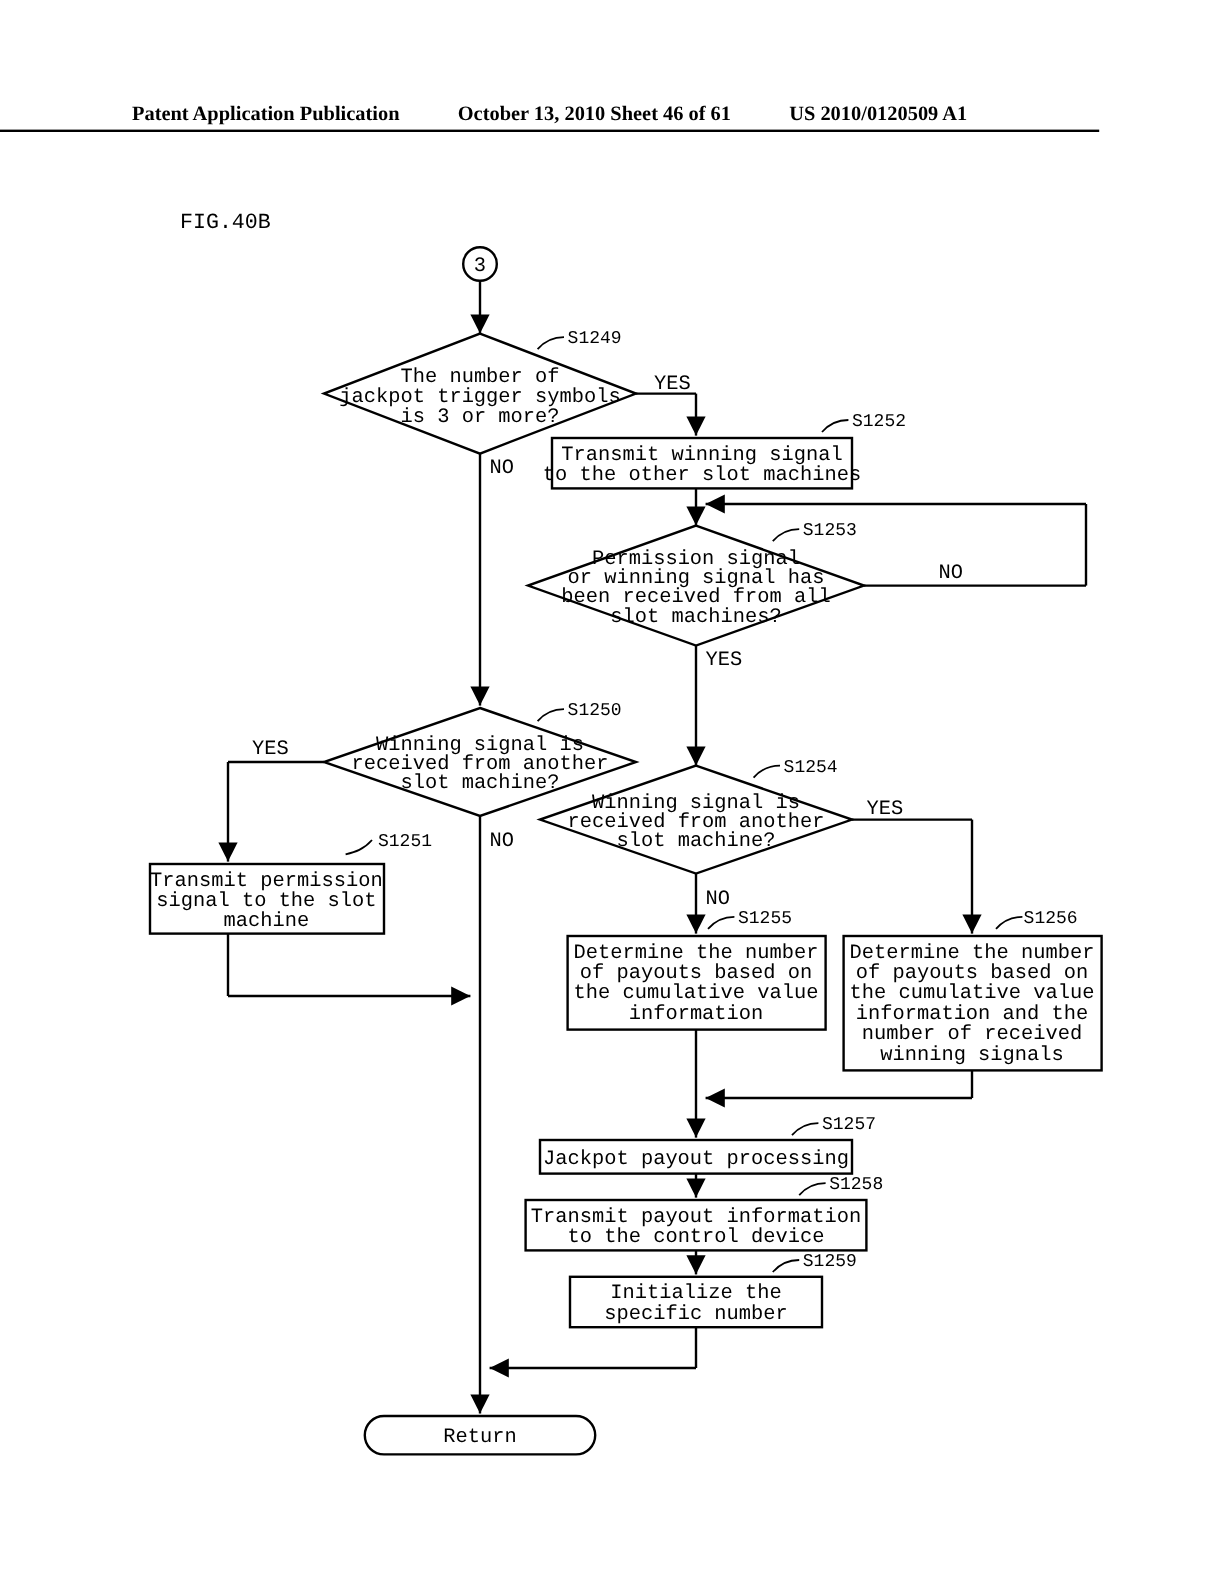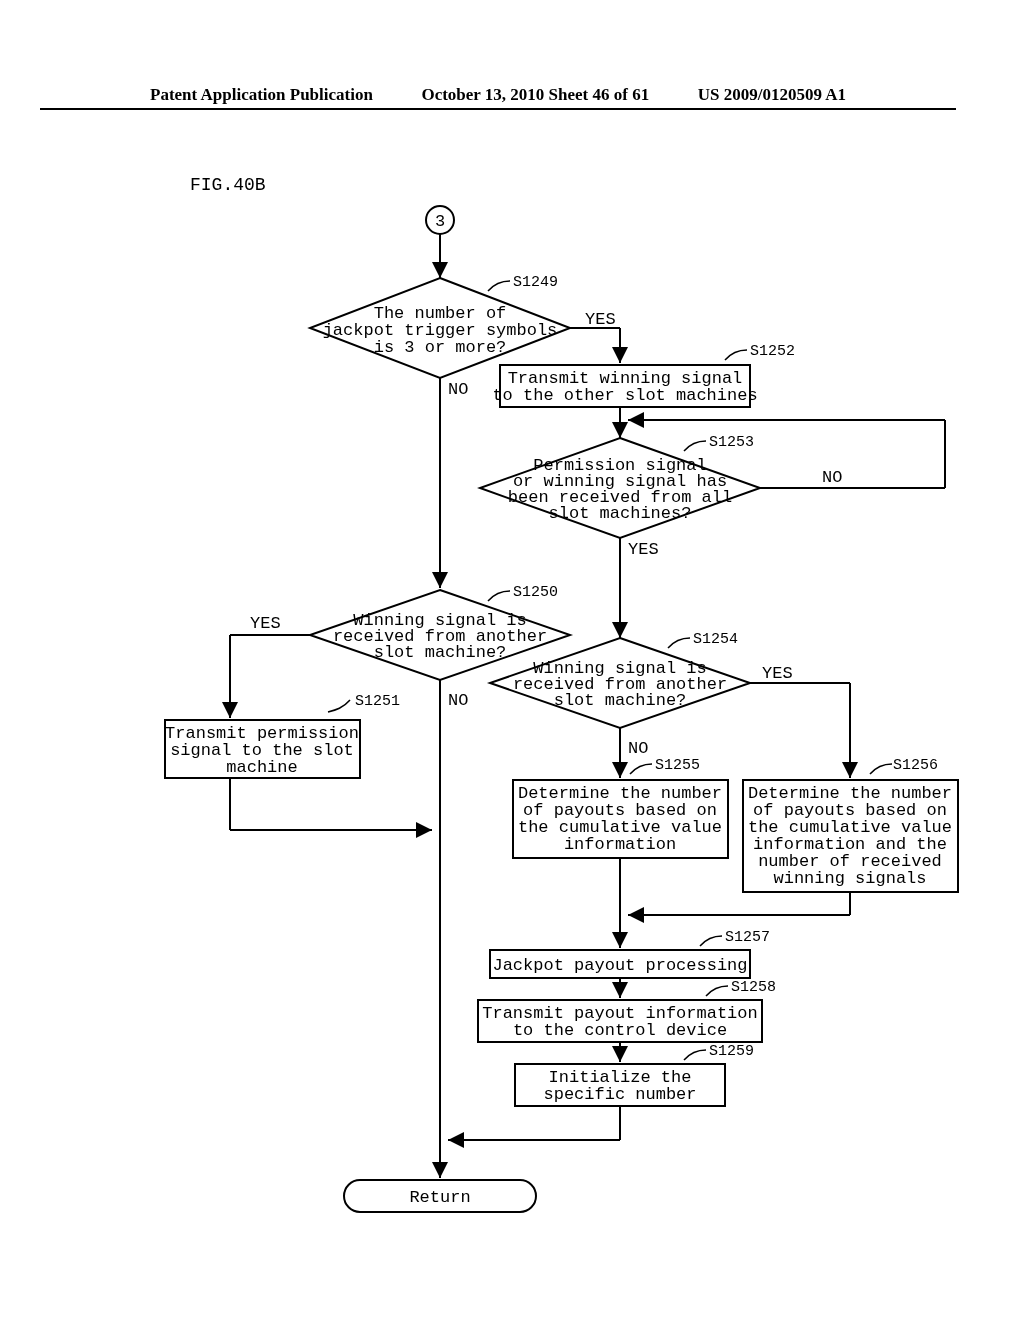--- a/index.html
+++ b/index.html
@@ -8,21 +8,20 @@
     background: #fff;
     font-family: "Courier New", monospace;
     width: 1024px;
     height: 1320px;
     position: relative;
   }
   .page {
     position: relative;
     width: 916px;
     height: 1320px;
-    margin-left: 40px;
   }
   .header {
     position: absolute;
     top: 85px;
     left: 0;
     right: 0;
     padding: 0 110px 3px 110px;
     border-bottom: 2px solid #000;
     font-family: "Times New Roman", serif;
     font-size: 17px;
@@ -43,21 +42,21 @@
   .lbl { font-size: 15px; }
   .fig { font-size: 18px; font-weight: normal; }
 </style>
 </head>
 <body>
 
 <div class="page">
   <div class="header">
     <span>Patent Application Publication</span>
     <span>October 13, 2010  Sheet 46 of 61</span>
-    <span>US 2009/0120509 A1</span>
+    <span>US 2010/0120509 A1</span>
   </div>
 
   <div class="svgwrap">
     <svg width="820" height="1090" viewBox="0 0 820 1090">
       <defs>
         <marker id="arr" markerWidth="10" markerHeight="10" refX="8" refY="4" orient="auto">
           <path d="M0,0 L8,4 L0,8 z" fill="#000"></path>
         </marker>
       </defs>
 

